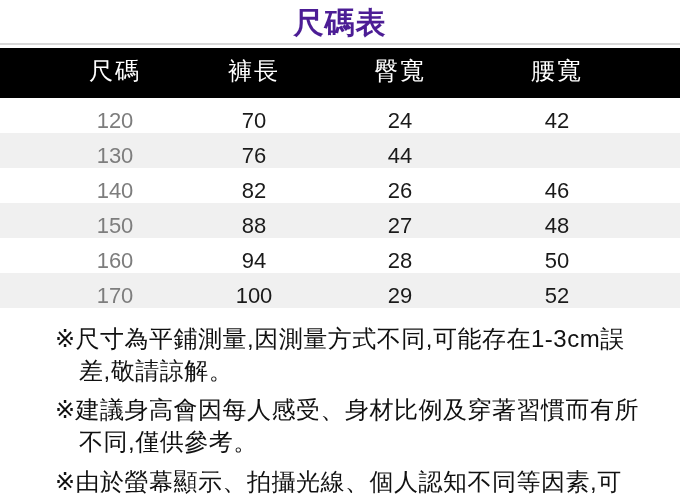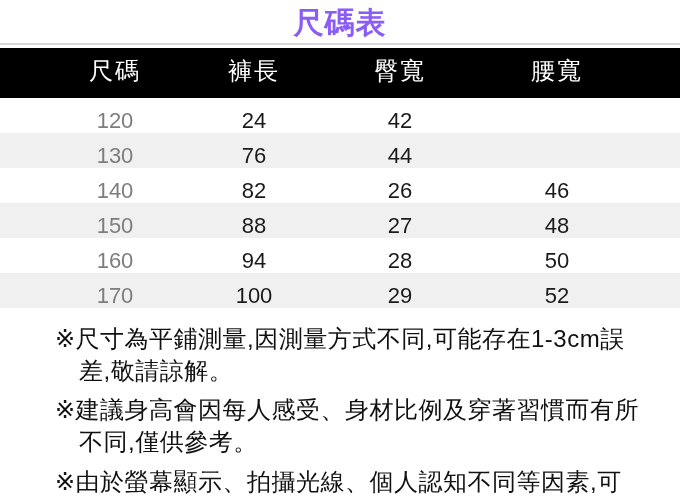--- a/index.html
+++ b/index.html
@@ -20,21 +20,21 @@
     overflow:hidden;
   }
   .page{width:680px;height:499px;position:relative;}
   .title{
     margin:5px 0 0 0;
     text-align:center;
     font-size:30px;
     line-height:36px;
     font-weight:900;
     letter-spacing:1px;
-    color:#8b5cf6;
+    color:#4c1d95;
   }
   .divider{
     margin-top:2px;
     height:2px;
     background:var(--divider);
   }
   .divider-gap{height:3px;background:var(--page-bg);}
   .grid-row{
     display:grid;
     grid-template-columns:138fr 140fr 152fr 162fr;
@@ -89,20 +89,21 @@
   <div>
     <div class="thead grid-row">
       <div class="th">尺碼</div>
       <div class="th">褲長</div>
       <div class="th">臀寬</div>
       <div class="th">腰寬</div>
     </div>
     <div id="tbody">
         <div class="tr grid-row">
           <div class="td size">120</div>
+          <div class="td">70</div>
           <div class="td">24</div>
           <div class="td">42</div>
         </div>
         <div class="tr grid-row alt">
           <div class="td size">130</div>
           <div class="td">76</div>
           <div class="td">44</div>
         </div>
         <div class="tr grid-row">
           <div class="td size">140</div>

